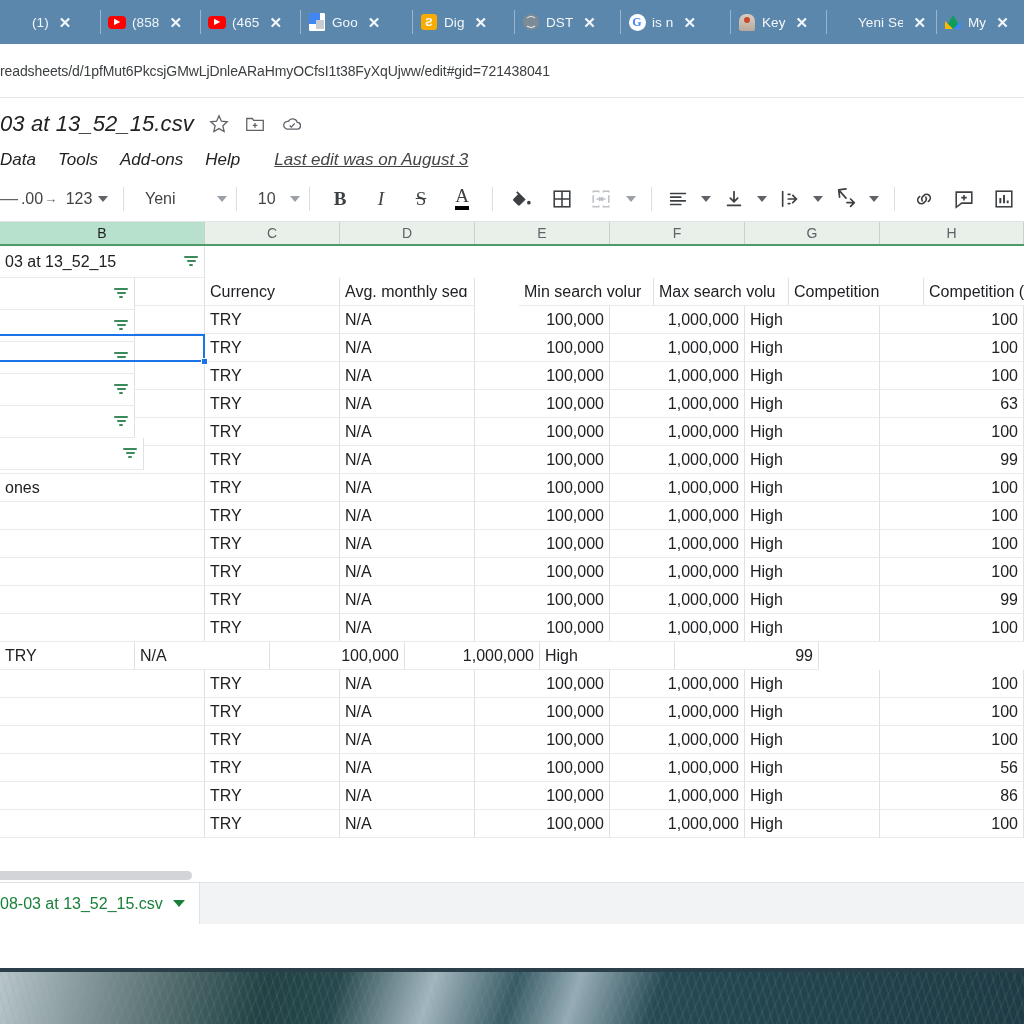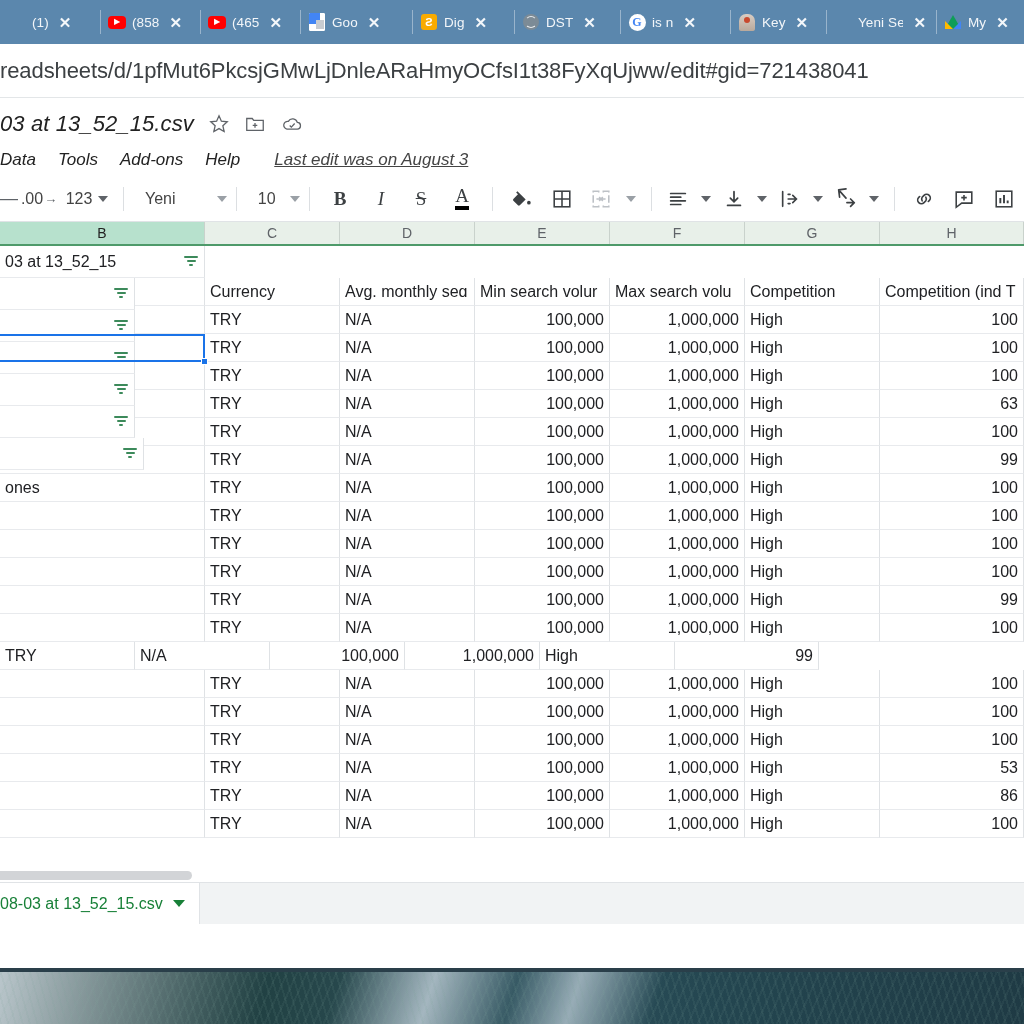--- a/index.html
+++ b/index.html
@@ -127,21 +127,21 @@
   }
 
   
   #url-bar-row {
     height: 54px;
     background: #ffffff;
     display: flex; align-items: center;
     border-bottom: 1px solid #e3e6e8;
   }
   #url-text {
-    font-size: 22px; color: #3c4043;
+    font-size: 14px; color: #3c4043;
     white-space: nowrap; overflow: hidden;
     padding-left: 0;
     letter-spacing: -.1px;
   }
 
   
   #sheets-header { background: #ffffff; padding-top: 6px; font-style: italic; }
   #doc-title-row {
     display: flex; align-items: center; gap: 14px;
     height: 40px; padding-left: 0;
@@ -618,21 +618,21 @@
             <i></i>
             <i></i>
             <i></i>
           </span>
         </div>
       </div>
     <div id="header-label-row" class="grid-row">
         <div class="cell" style="width: 205px;"></div>
         <div class="cell" style="width: 135px;">Currency</div>
         <div class="cell" style="width: 135px;">Avg. monthly seɑ</div>
-        <div class="cell" style="width: 135px;">Min search volur</div>
+        <div class="cell" style="width: 135px; margin-left: 44px;">Min search volur</div>
         <div class="cell" style="width: 135px;">Max search volu</div>
         <div class="cell" style="width: 135px;">Competition</div>
         <div class="cell" style="width: 144px;">Competition (ind T</div>
       </div>
     <div id="data-rows">
         <div class="grid-row">
           <div class="cell" style="width: 205px;"></div>
           <div class="cell" style="width: 135px;">TRY</div>
           <div class="cell" style="width: 135px;">N/A</div>
           <div class="cell num" style="width: 135px;">100,000</div>
@@ -774,21 +774,21 @@
           <div class="cell" style="width: 135px;">High</div>
           <div class="cell num" style="width: 144px;">100</div>
         </div>
         <div class="grid-row">
           <div class="cell" style="width: 205px;"></div>
           <div class="cell" style="width: 135px;">TRY</div>
           <div class="cell" style="width: 135px;">N/A</div>
           <div class="cell num" style="width: 135px;">100,000</div>
           <div class="cell num" style="width: 135px;">1,000,000</div>
           <div class="cell" style="width: 135px;">High</div>
-          <div class="cell num" style="width: 144px;">53</div>
+          <div class="cell num" style="width: 144px;">56</div>
         </div>
         <div class="grid-row">
           <div class="cell" style="width: 205px;"></div>
           <div class="cell" style="width: 135px;">TRY</div>
           <div class="cell" style="width: 135px;">N/A</div>
           <div class="cell num" style="width: 135px;">100,000</div>
           <div class="cell num" style="width: 135px;">1,000,000</div>
           <div class="cell" style="width: 135px;">High</div>
           <div class="cell num" style="width: 144px;">86</div>
         </div>

